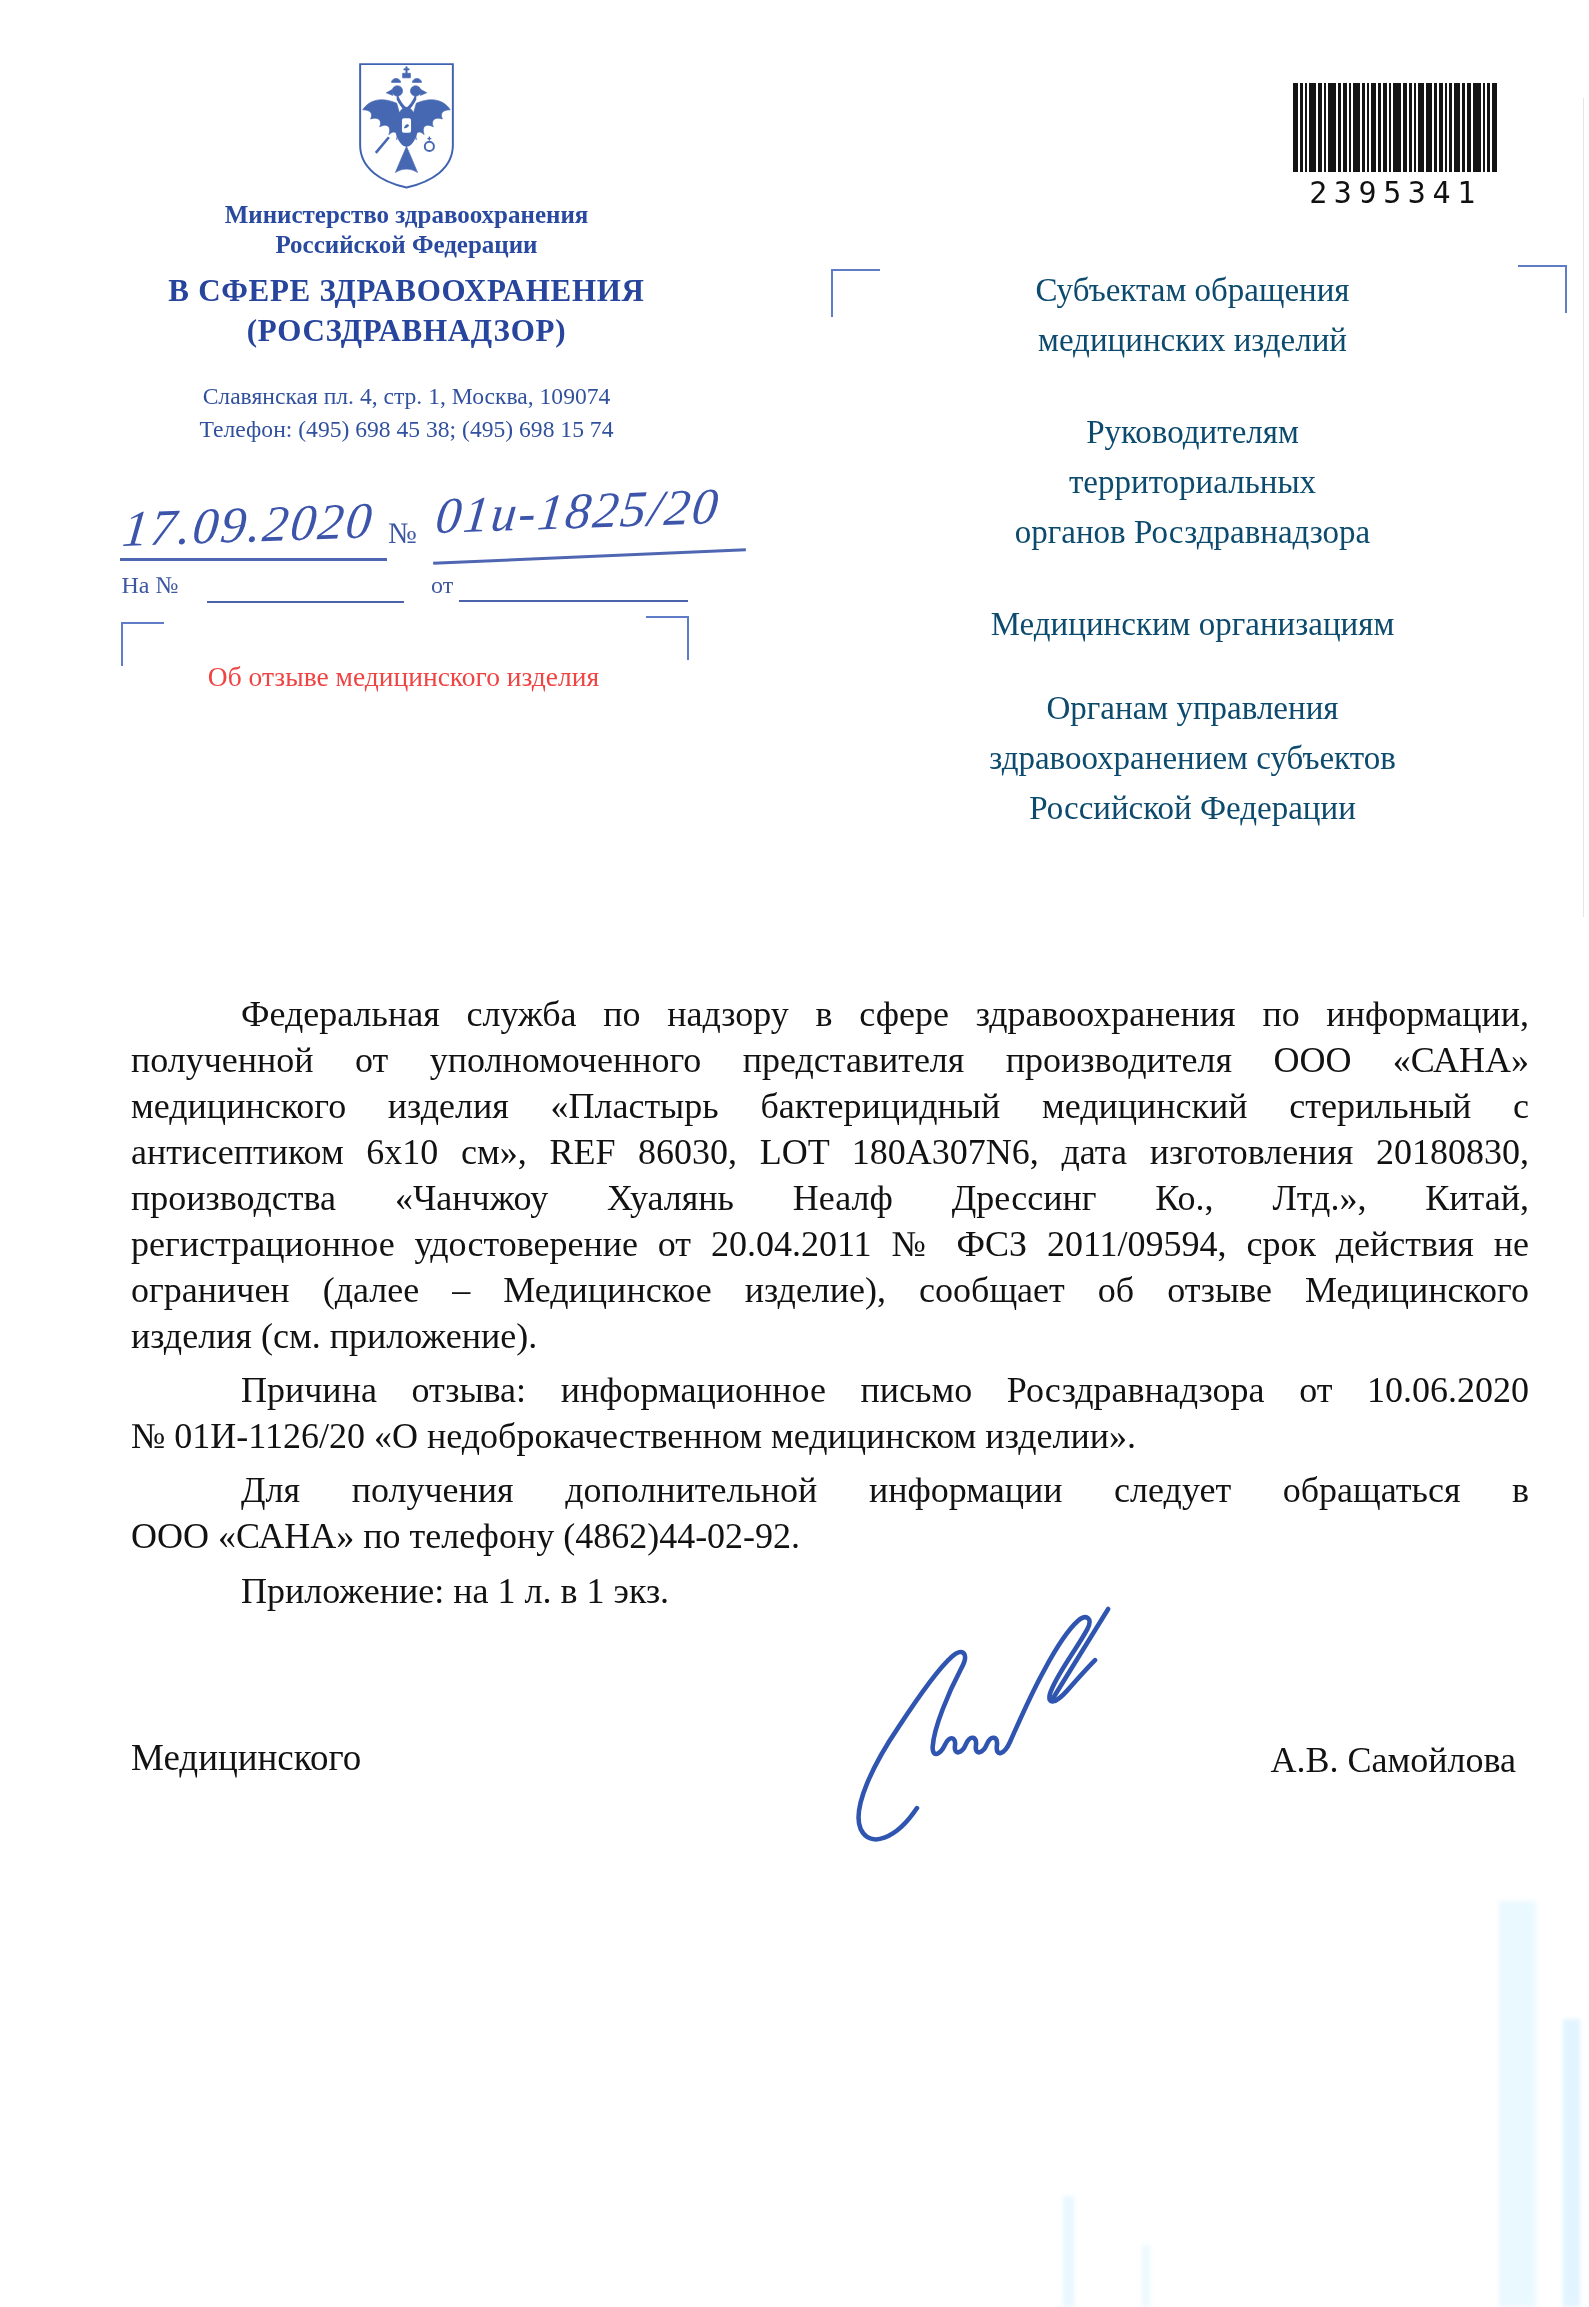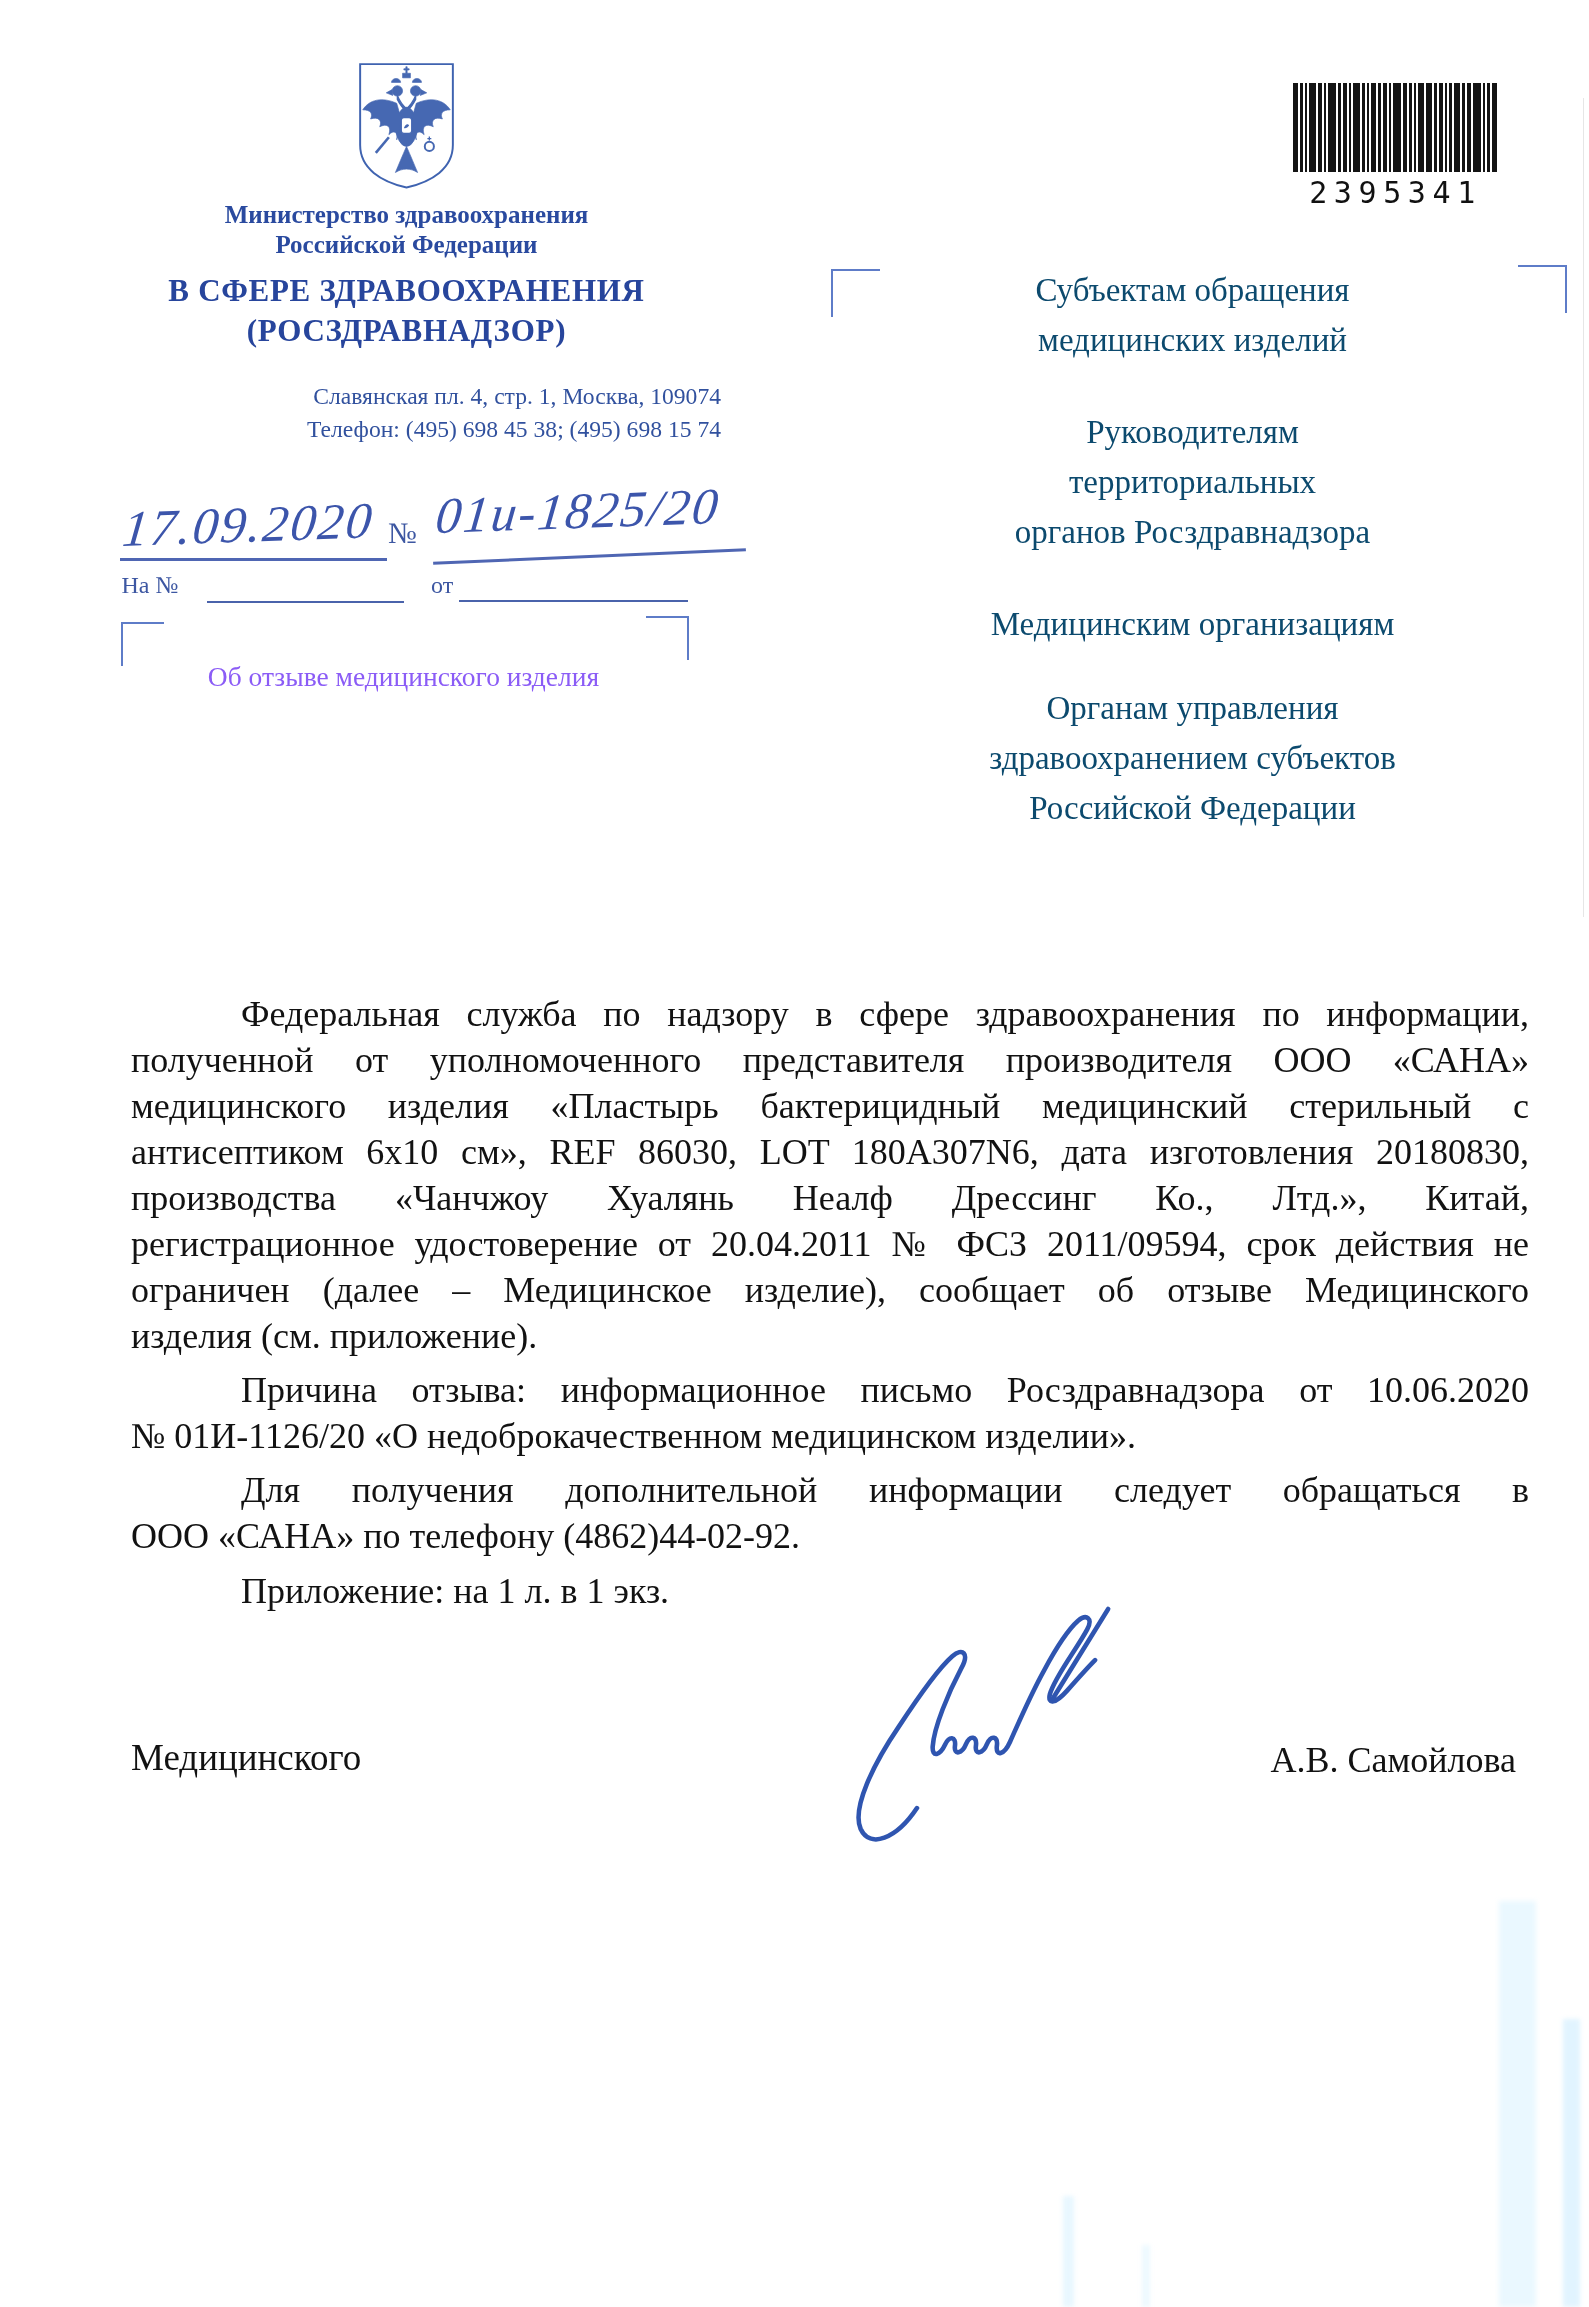--- a/index.html
+++ b/index.html
@@ -7,21 +7,21 @@
     position:relative;width:1589px;height:2307px;background:#ffffff;overflow:hidden;
     font-family:"Liberation Serif","DejaVu Serif",serif;color:#161616;
   }
   
   .letterhead{position:absolute;left:92px;top:60px;width:629px;text-align:center;}
   .emblem{display:block;margin:0 auto 9.2px auto;}
   .ministry-line{font-weight:bold;color:#2a4a9f;font-size:25px;line-height:30px;}
   .service-line{font-weight:bold;color:#27459c;font-size:31px;line-height:40px;letter-spacing:0.7px;}
   .service-block{margin-top:10.5px;}
   .addr-block{margin-top:29px;}
-  .addr-line{color:#31519e;font-size:23.6px;line-height:33px;text-align:right;}
+  .addr-line{color:#31519e;font-size:23.6px;line-height:33px;}
   
   .ref-row{position:absolute;left:92px;top:495px;width:695px;height:115px;}
   .hand{
     font-family:"Liberation Serif","DejaVu Serif",serif;font-style:italic;
     color:#3c55ab;transform:skewX(-8deg) rotate(-2deg);transform-origin:left bottom;
     letter-spacing:2px;white-space:nowrap;
   }
   .hand-date{position:absolute;left:27.5px;top:5.2px;font-size:51px;}
   .hand-number{position:absolute;left:341px;top:-7.9px;font-size:51px;}
   .num-sign{position:absolute;left:296px;top:21px;font-size:30px;color:#3d57a2;font-style:normal;}
@@ -37,21 +37,21 @@
   .form-line.f2{left:367px;top:27.5px;width:229px;}
   
   .corner{position:absolute;width:41px;height:42px;}
   .corner.tl{border-top:2.6px solid #5e7cc8;border-left:2.6px solid #5e7cc8;}
   .corner.tr{border-top:2.6px solid #5e7cc8;border-right:2.6px solid #5e7cc8;}
   .corner.subj-l{left:121px;top:622px;}
   .corner.subj-r{left:646px;top:616px;}
   .corner.addr-l{left:831px;top:269px;width:47px;height:46px;border-width:2px;}
   .corner.addr-r{left:1518px;top:265px;width:47px;height:46px;border-width:2px;}
   
-  .subject{position:absolute;left:92px;top:661px;width:623px;text-align:center;font-size:27.5px;color:#8b5cf6;}
+  .subject{position:absolute;left:92px;top:661px;width:623px;text-align:center;font-size:27.5px;color:#ef4444;}
   
   .barcode{position:absolute;left:1293px;top:83px;width:205px;}
   .bars{display:flex;align-items:stretch;height:89px;gap:2px;}
   .bar{background:#141414;height:100%;}
   .barcode-digits{
     margin-top:2.6px;text-align:center;font-family:"DejaVu Sans Mono","Liberation Mono",monospace;
     font-size:30px;color:#111;letter-spacing:6.6px;
   }
   
   .recipients{position:absolute;left:819px;top:265px;width:747px;text-align:center;}

